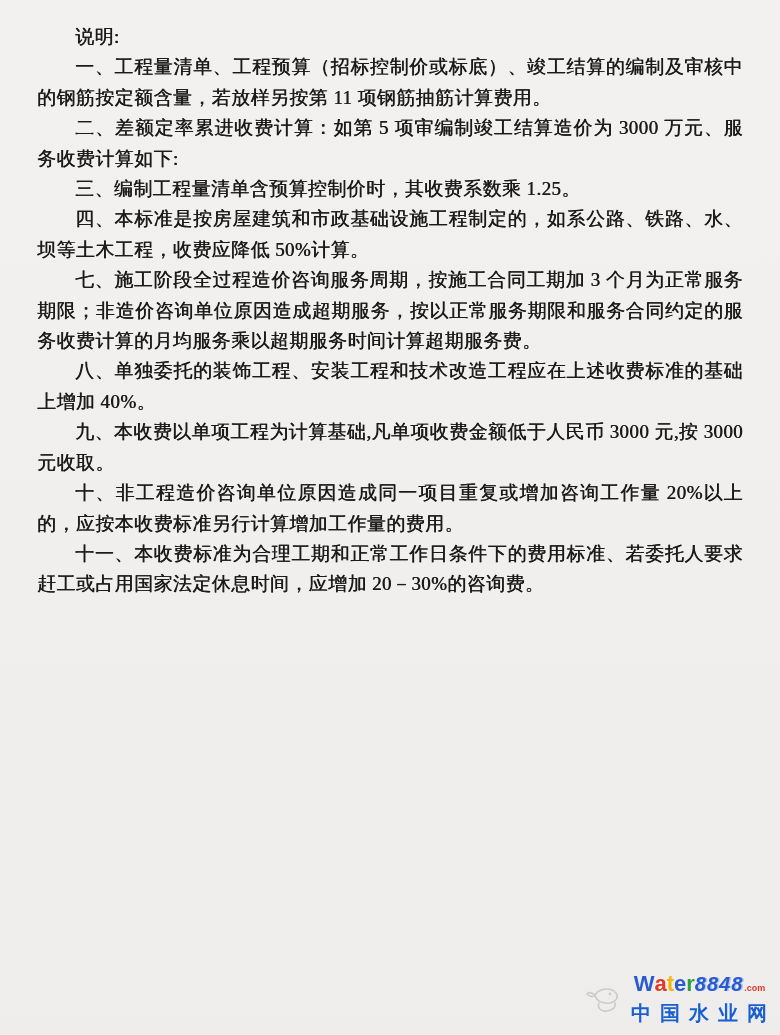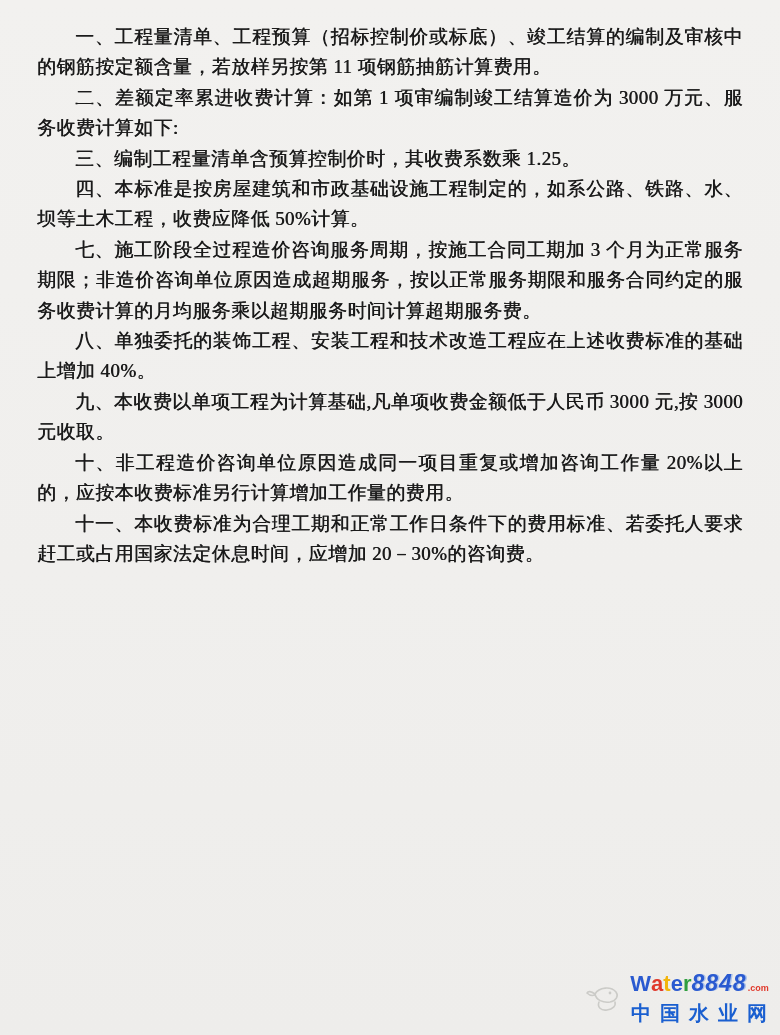--- a/index.html
+++ b/index.html
@@ -75,21 +75,21 @@
   .wm-text{display:flex;flex-direction:column;align-items:center;}
   .brand-line{
     display:flex;align-items:baseline;
     font-weight:bold;
     line-height:22px;
     white-space:nowrap;
   }
   .brand-word{font-size:22px;letter-spacing:0;}
   .brand-word span{display:inline-block;}
   .brand-number{
-    font-size:23px;
+    font-size:20px;
     font-style:italic;
     letter-spacing:1px;
     text-shadow:1.5px 0 0 #aec4ea;
   }
   .brand-tld{
     font-size:9px;
     font-weight:bold;
     margin-left:1px;
   }
   .site-name{
@@ -100,23 +100,24 @@
     margin-left:8px;
     white-space:nowrap;
   }
 </style>
 </head>
 <body>
 
 <div class="page">
   <div class="content">
 
+    <div class="heading">说明:</div>
 
     <p class="para">一、工程量清单、工程预算（招标控制价或标底）、竣工结算的编制及审核中的钢筋按定额含量，若放样另按第 11 项钢筋抽筋计算费用。</p>
-    <p class="para">二、差额定率累进收费计算：如第 1 项审编制竣工结算造价为 3000 万元、服务收费计算如下:</p>
+    <p class="para">二、差额定率累进收费计算：如第 5 项审编制竣工结算造价为 3000 万元、服务收费计算如下:</p>
 
 
     <p class="para">三、编制工程量清单含预算控制价时，其收费系数乘 1.25。</p>
     <p class="para">四、本标准是按房屋建筑和市政基础设施工程制定的，如系公路、铁路、水、坝等土木工程，收费应降低 50%计算。</p>
     <p class="para">七、施工阶段全过程造价咨询服务周期，按施工合同工期加 3 个月为正常服务期限；非造价咨询单位原因造成超期服务，按以正常服务期限和服务合同约定的服务收费计算的月均服务乘以超期服务时间计算超期服务费。</p>
     <p class="para">八、单独委托的装饰工程、安装工程和技术改造工程应在上述收费标准的基础上增加 40%。</p>
     <p class="para">九、本收费以单项工程为计算基础,凡单项收费金额低于人民币 3000 元,按 3000 元收取。</p>
     <p class="para">十、非工程造价咨询单位原因造成同一项目重复或增加咨询工作量 20%以上的，应按本收费标准另行计算增加工作量的费用。</p>
     <p class="para">十一、本收费标准为合理工期和正常工作日条件下的费用标准、若委托人要求赶工或占用国家法定休息时间，应增加 20－30%的咨询费。</p>
   </div>

